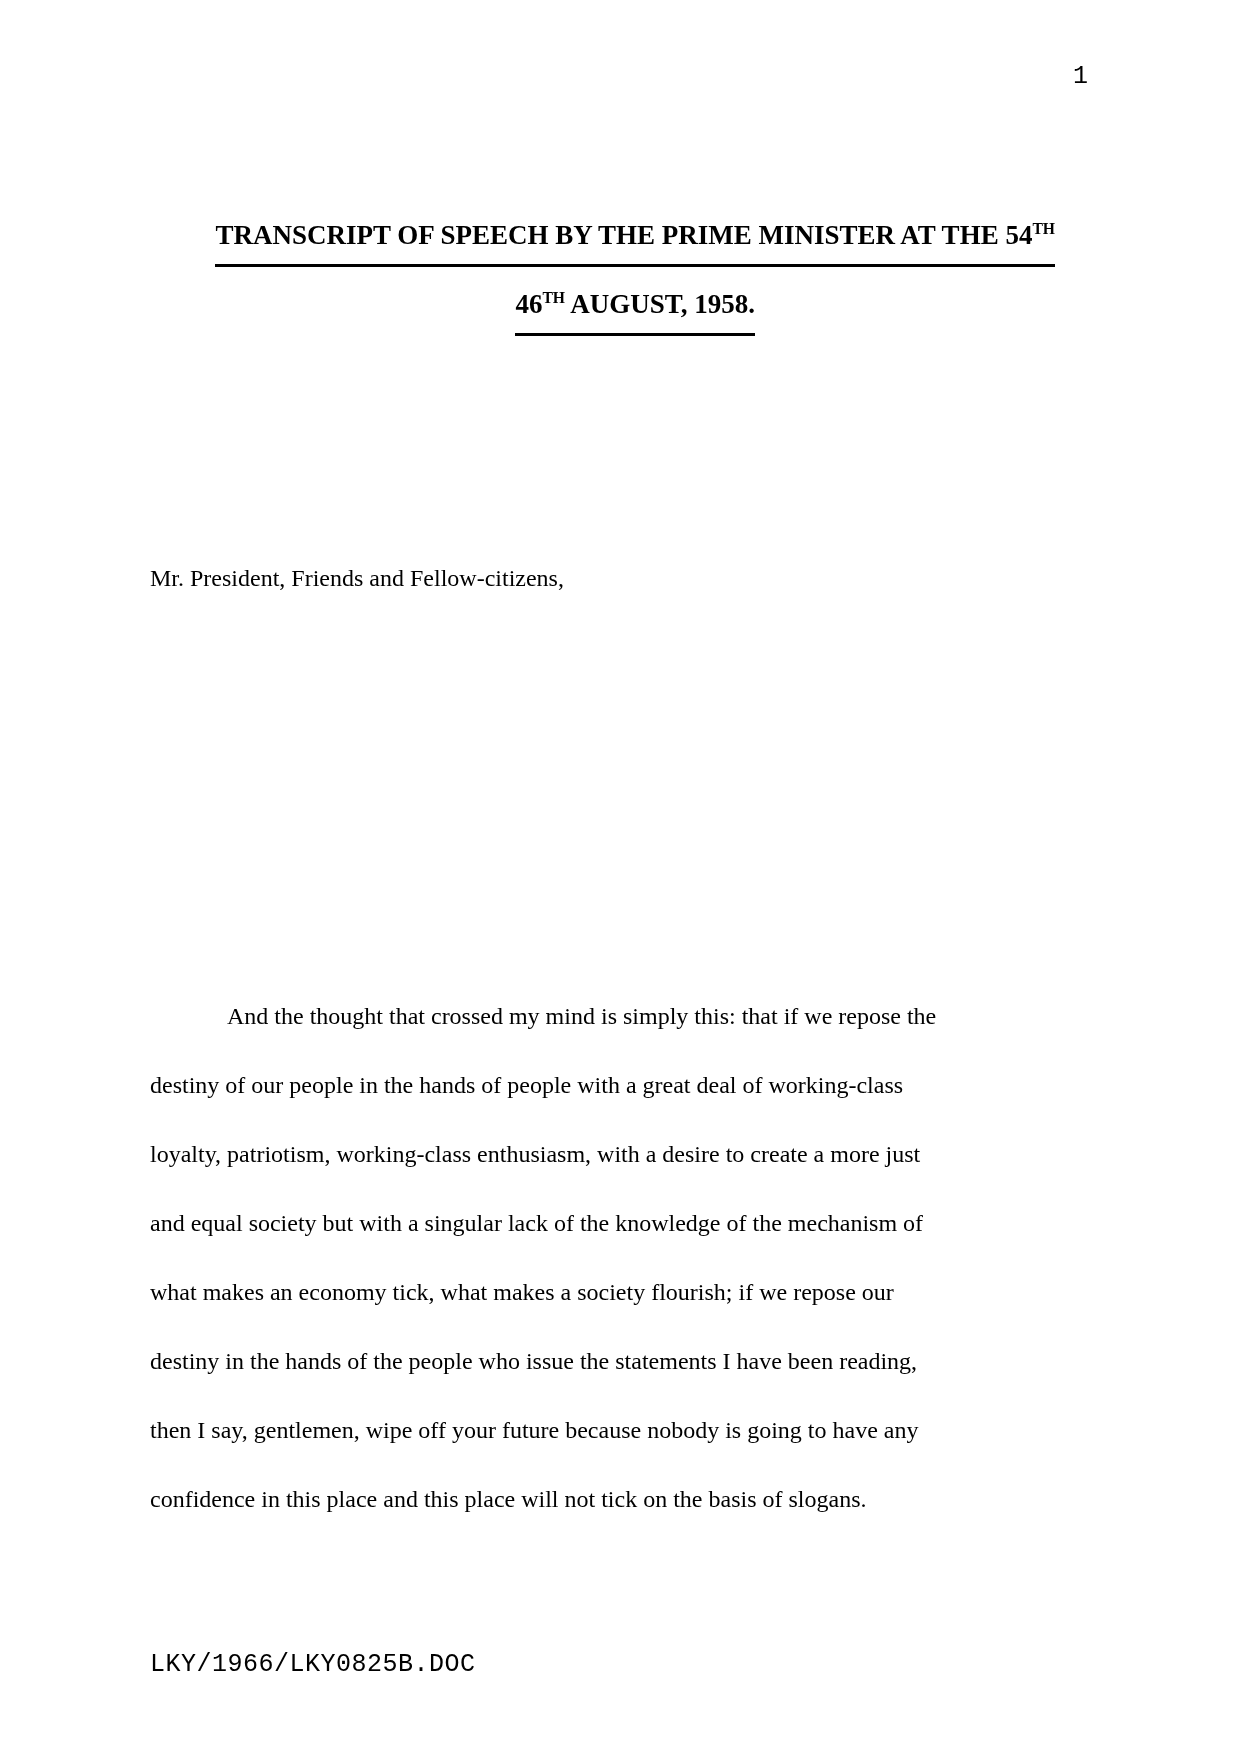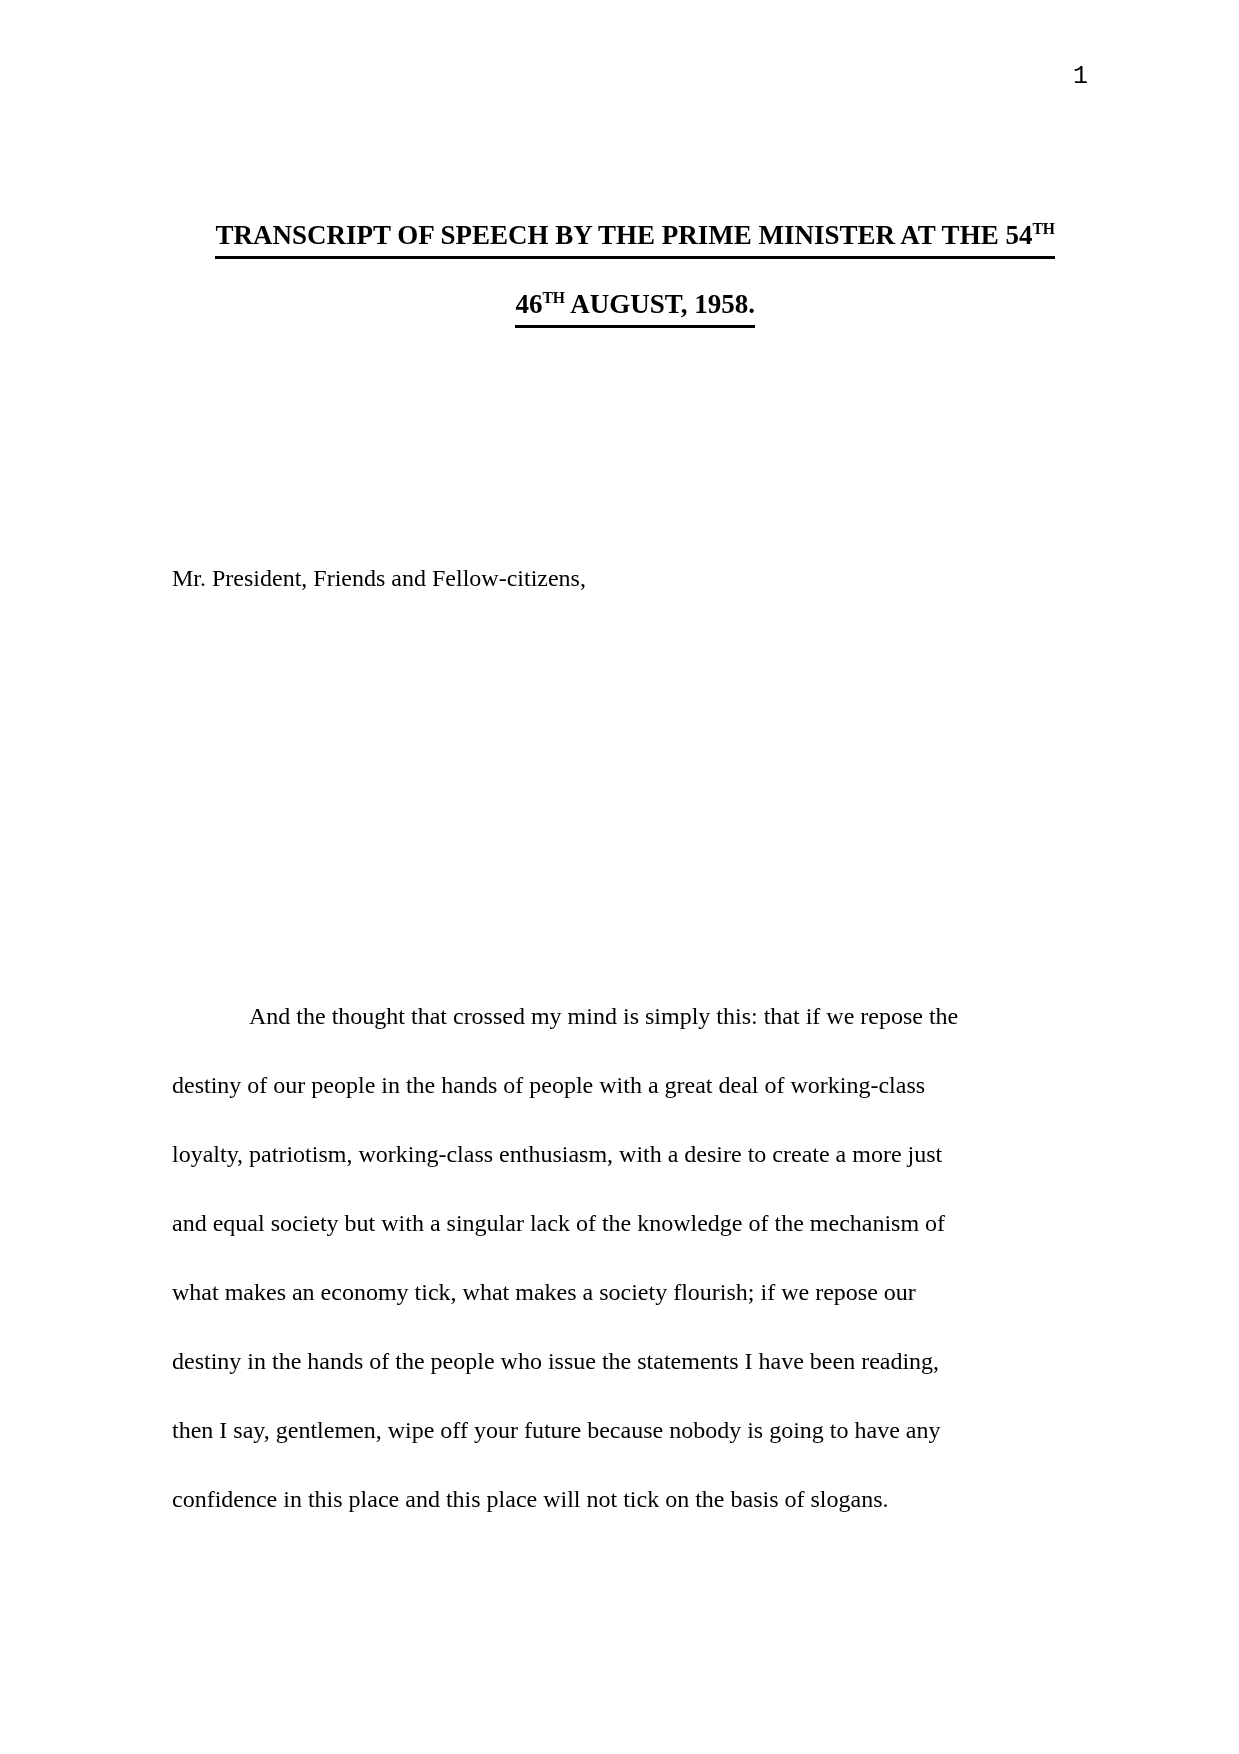--- a/index.html
+++ b/index.html
@@ -36,35 +36,34 @@
   }
   .title-line {
     height: 69px;
     line-height: 69px;
     white-space: pre;
   }
   .title-underline {
     display: inline-block;
     line-height: 1.25;
     border-bottom: 3px solid #000;
-    padding-bottom: 3px;
+    padding-bottom: 11px;
   }
   .title-block sup {
     font-size: 0.58em;
     vertical-align: super;
     line-height: 0;
   }
   .body-text {
     position: absolute;
     left: 150px;
     width: 990px;
     font-size: 24px;
     line-height: 69px;
     white-space: pre;
-    margin-left: 22px;
   }
   .salutation { top: 544px; }
   .paragraph-1 { top: 685px; text-indent: 77px; }
   .paragraph-2 { top: 982px; text-indent: 77px; }
   .footer-ref {
     position: absolute;
     top: 1650px;
     left: 150px;
     font-family: "Liberation Mono", "DejaVu Sans Mono", monospace;
     font-size: 25px;
@@ -93,14 +92,15 @@
 
   <div class="body-text paragraph-2">And the thought that crossed my mind is simply this: that if we repose the
 destiny of our people in the hands of people with a great deal of working-class
 loyalty, patriotism, working-class enthusiasm, with a desire to create a more just
 and equal society but with a singular lack of the knowledge of the mechanism of
 what makes an economy tick, what makes a society flourish; if we repose our
 destiny in the hands of the people who issue the statements I have been reading,
 then I say, gentlemen, wipe off your future because nobody is going to have any
 confidence in this place and this place will not tick on the basis of slogans.</div>
 
+  <div class="footer-ref">LKY/1966/LKY0825B.DOC</div>
 
 </div>
 
 </body></html>

